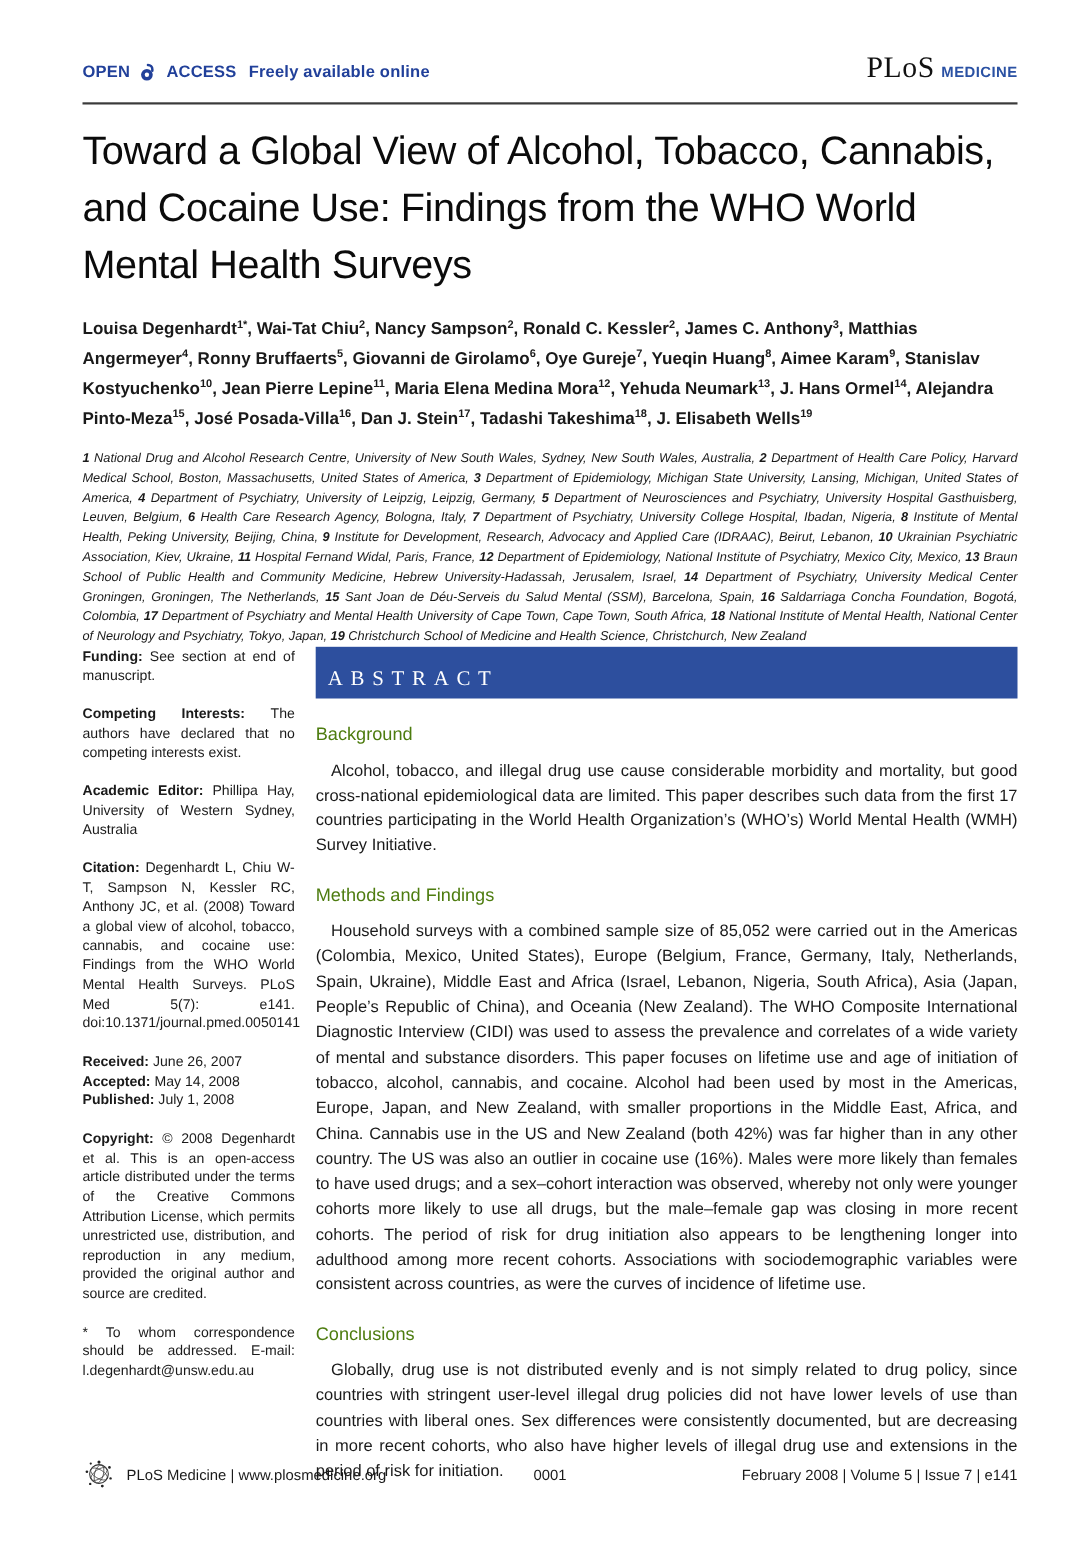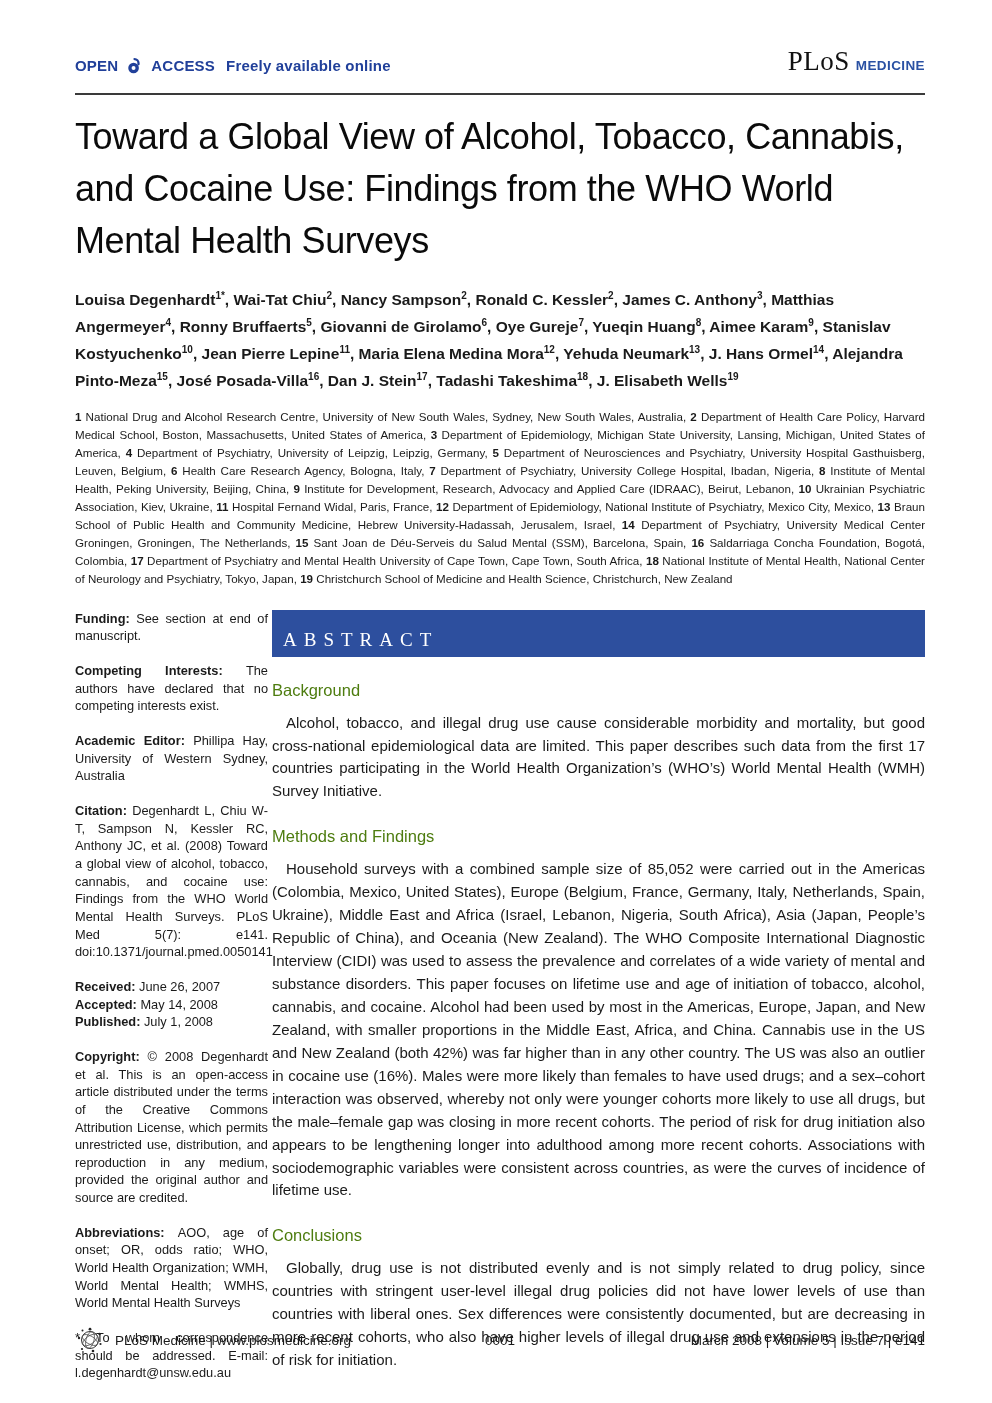--- a/index.html
+++ b/index.html
@@ -39,24 +39,25 @@
     margin-top:18px;
     font-size:15.5px;font-weight:bold;line-height:1.75;
     max-width:860px;
   }
   .authors sup{font-size:10px;font-weight:bold;}
   .affil{
     margin-top:14px;
     font-size:11.6px;line-height:1.55;
     text-align:justify;
     color:#1a1a1a;
+    font-style:italic;
   }
   .affil b{font-weight:bold;}
   
-  .cols{display:flex;gap:4px;margin-top:22px;}
+  .cols{display:flex;gap:19px;}
   .side{width:193px;flex:none;font-size:12.8px;line-height:1.38;text-align:justify;}
   .side p{margin:0 0 17px 0;}
   .side p.multi .sline{display:block;}
   .side b{font-weight:bold;}
   .main{flex:1;min-width:0;}
   .abar{
     background:#2d4f9e;color:#ffffff;
     font-family:"Liberation Serif", serif;
     font-size:19px;letter-spacing:7px;
     padding:19px 0 6px 11px;line-height:1.15;
@@ -117,21 +118,20 @@
           <p><span class="sline"><b>Funding: </b>See section at end of manuscript.</span></p>
           <p><span class="sline"><b>Competing Interests: </b>The authors have declared that no competing interests exist.</span></p>
           <p><span class="sline"><b>Academic Editor: </b>Phillipa Hay, University of Western Sydney, Australia</span></p>
           <p><span class="sline"><b>Citation: </b>Degenhardt L, Chiu W-T, Sampson N, Kessler RC, Anthony JC, et al. (2008) Toward a global view of alcohol, tobacco, cannabis, and cocaine use: Findings from the WHO World Mental Health Surveys. PLoS Med 5(7): e141. doi:10.1371/journal.pmed.0050141</span></p>
           <p class="multi">
             <span class="sline"><b>Received: </b>June 26, 2007</span>
             <span class="sline"><b>Accepted: </b>May 14, 2008</span>
             <span class="sline"><b>Published: </b>July 1, 2008</span>
           </p>
           <p><span class="sline"><b>Copyright: </b>© 2008 Degenhardt et al. This is an open-access article distributed under the terms of the Creative Commons Attribution License, which permits unrestricted use, distribution, and reproduction in any medium, provided the original author and source are credited.</span></p>
-          <p><span class="sline"><b>Abbreviations: </b>AOO, age of onset; OR, odds ratio; WHO, World Health Organization; WMH, World Mental Health; WMHS, World Mental Health Surveys</span></p>
           <p><span class="sline">* To whom correspondence should be addressed. E-mail: l.degenhardt@unsw.edu.au</span></p>
         </div>
 
       <div class="main">
         <div class="abar">ABSTRACT</div>
 
         <div class="sect-h">Background</div>
         <p class="sect-p">Alcohol, tobacco, and illegal drug use cause considerable morbidity and mortality, but good cross-national epidemiological data are limited. This paper describes such data from the first 17 countries participating in the World Health Organization’s (WHO’s) World Mental Health (WMH) Survey Initiative.</p>
 
         <div class="sect-h">Methods and Findings</div>
@@ -157,15 +157,15 @@
           <circle cx="25.5" cy="19" r="1.1" fill="#222"></circle>
           <circle cx="18" cy="26" r="1.3" fill="#222"></circle>
           <circle cx="7" cy="24" r="1.1" fill="#222"></circle>
           <circle cx="4" cy="13" r="1.2" fill="#222"></circle>
           <circle cx="7.5" cy="5.5" r="1" fill="#222"></circle>
         </svg>
       </span>
       <span>PLoS Medicine | www.plosmedicine.org</span>
     </div>
     <div class="f-center">0001</div>
-    <div class="f-right">March 2008 | Volume 5 | Issue 7 | e141</div>
+    <div class="f-right">February 2008 | Volume 5 | Issue 7 | e141</div>
   </div>
 </div>
 
 </body></html>

